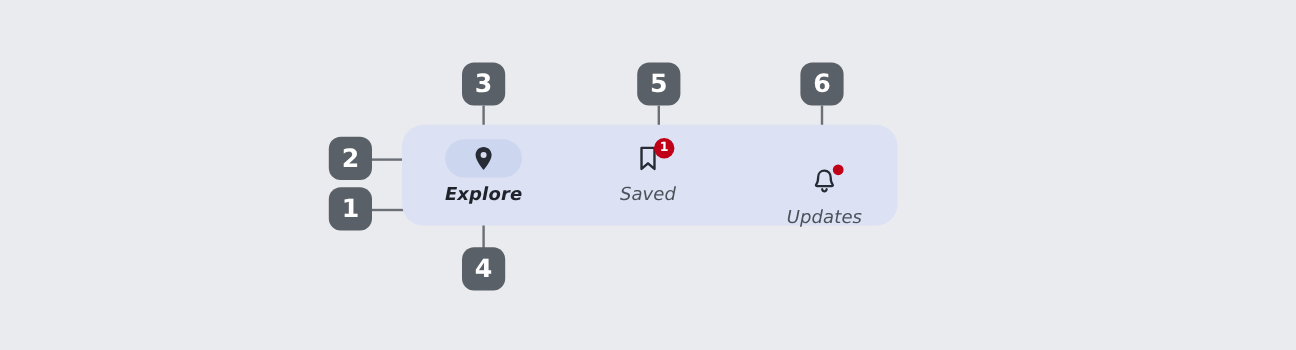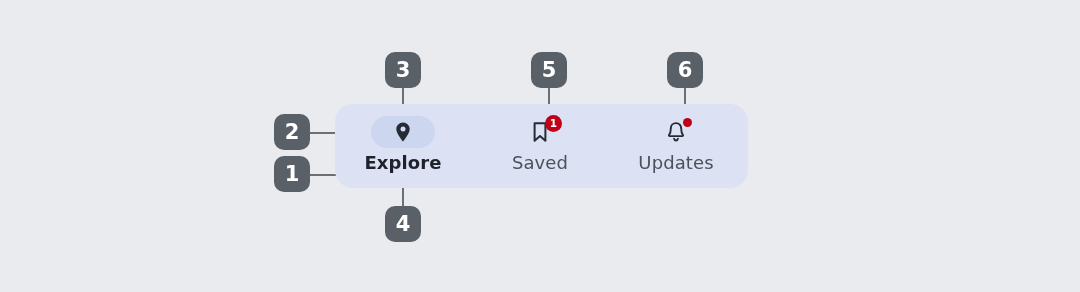--- a/index.html
+++ b/index.html
@@ -46,21 +46,21 @@
     height: 84px;
     width: 120px;
     display: flex;
     flex-direction: column;
     align-items: center;
     justify-content: flex-start;
     cursor: pointer;
   }
   .nav-item.explore  { left: 8px; }
   .nav-item.saved    { left: 145px; }
-  .nav-item.updates  { left: 281px; }
+  .nav-item.updates  { left: 292px; margin-top: 19px; }
 
   .icon-slot {
     position: relative;
     margin-top: 12px;
     width: 64px;
     height: 32px;
     display: flex;
     align-items: center;
     justify-content: center;
   }
@@ -75,24 +75,25 @@
   }
   .icon-glyph {
     position: relative;
     z-index: 1;
     width: 24px;
     height: 24px;
     display: block;
   }
   .nav-label {
     margin-top: 7px;
-    font-size: 18px;
+    font-size: 15px;
     line-height: 15px;
     letter-spacing: 0.1px;
     color: #4c5058;
+    font-style: italic;
   }
   .nav-label.active {
     font-weight: 700;
     color: #1f222b;
   }
 
   
   .badge-count {
     position: absolute;
     z-index: 4;

